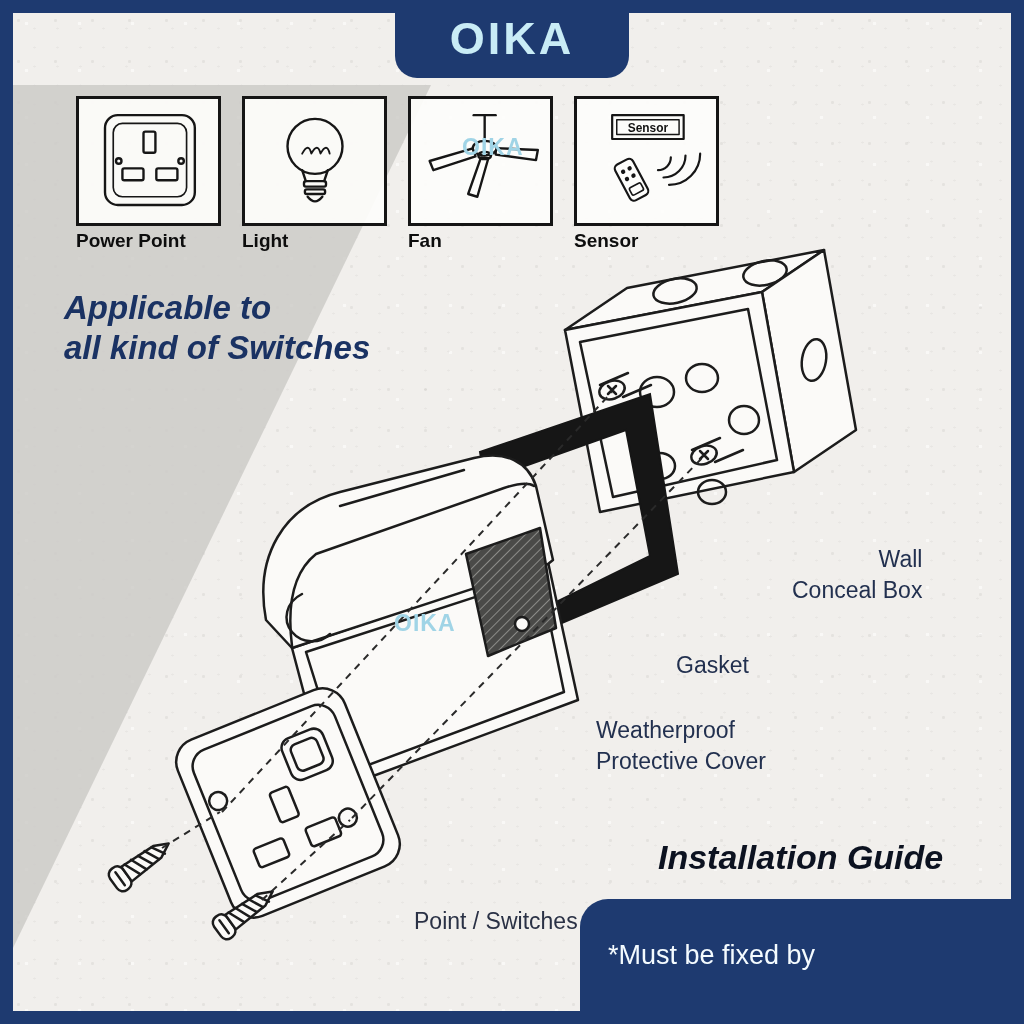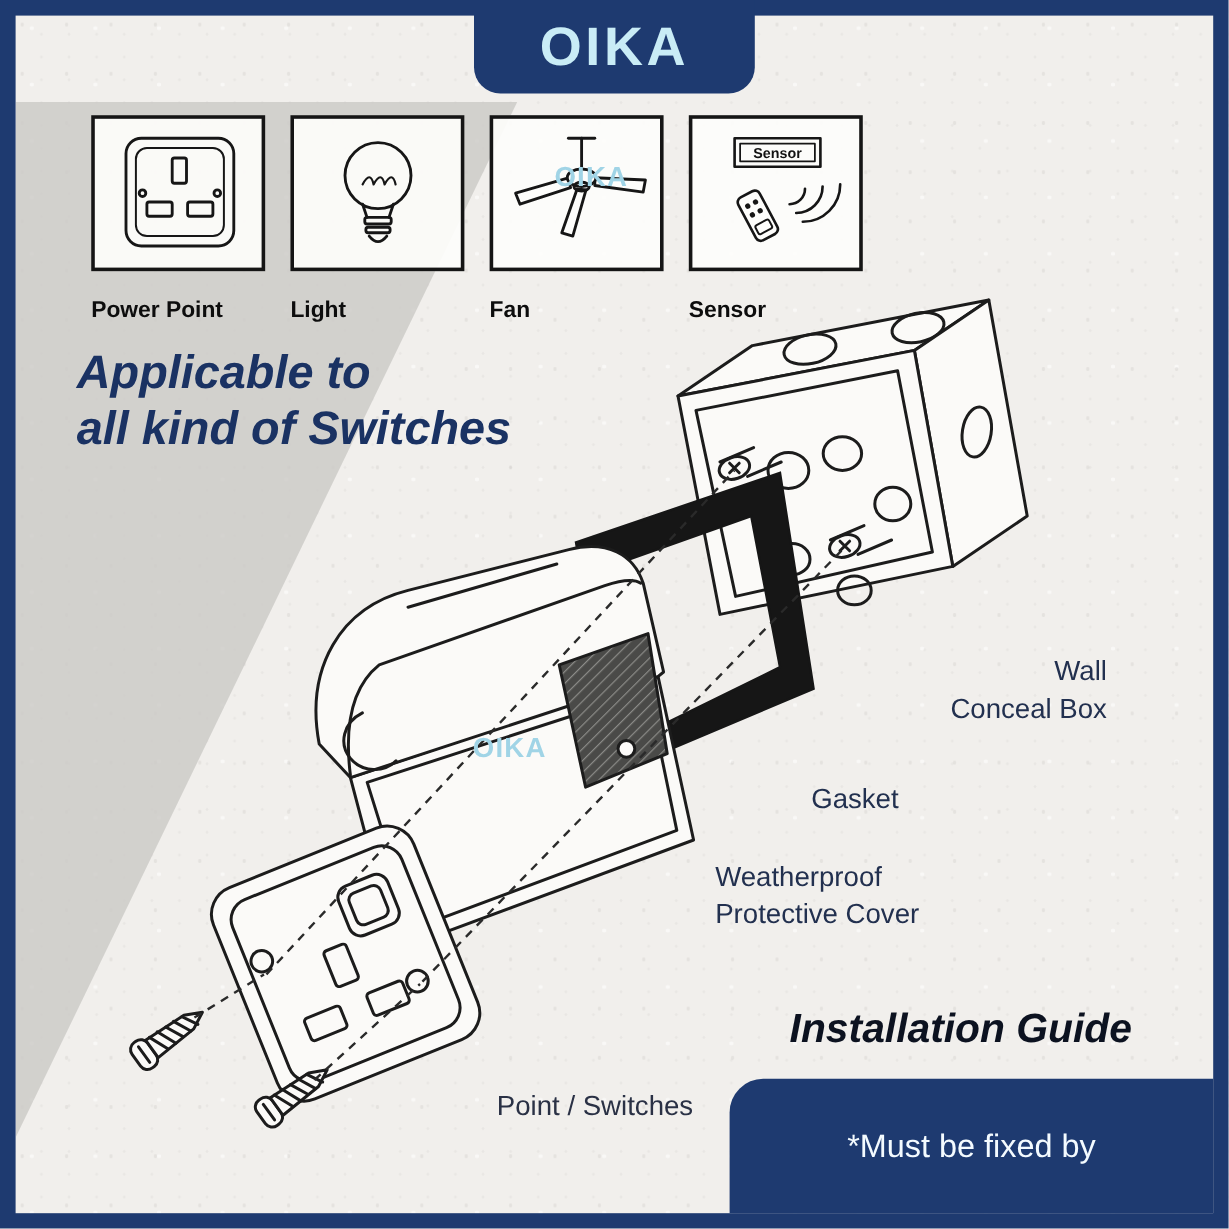--- a/index.html
+++ b/index.html
@@ -30,24 +30,24 @@
   .logo-badge span{
     font-size:45px;font-weight:bold;letter-spacing:3px;color:var(--cyan,#c9ecf6);
   }
   .icon-row{position:absolute;z-index:3;left:76px;top:96px;display:flex;gap:21px;}
   .icon-card{width:145px;display:flex;flex-direction:column;align-items:flex-start;}
   .icon-box{
     width:145px;height:130px;background:rgba(253,253,251,0.92);
     border:3px solid #151515;box-sizing:border-box;
     display:flex;align-items:center;justify-content:center;
   }
-  .icon-label{margin-top:22px;font-size:19px;font-weight:bold;color:#0d0d0d;white-space:nowrap;}
+  .icon-label{margin-top:4px;font-size:19px;font-weight:bold;color:#0d0d0d;white-space:nowrap;}
   .headline{
     position:absolute;z-index:4;left:64px;top:288px;
-    font-size:39px;font-weight:800;font-style:italic;color:#1a3263;line-height:1.2;
+    font-size:33px;font-weight:800;font-style:italic;color:#1a3263;line-height:1.2;
   }
   .headline span{display:block;}
   .watermark{
     position:absolute;z-index:4;color:var(--watermark,#a5d6e6);
     font-weight:800;font-size:23px;letter-spacing:1px;
   }
   .wm-1{left:462px;top:134px;}
   .wm-2{left:394px;top:610px;}
   .diagram-svg{position:absolute;z-index:2;inset:0;}
   .diag-label{
@@ -57,21 +57,21 @@
   .lbl-gasket{left:676px;top:650px;}
   .lbl-cover{left:596px;top:715px;}
   .lbl-socket{left:414px;top:906px;color:#2a3145;}
   .guide-title{
     position:absolute;z-index:4;left:658px;top:838px;
     font-size:34px;font-weight:800;font-style:italic;color:#0c1220;white-space:nowrap;text-align:center;
   }
   .footer-note{
     position:absolute;z-index:6;right:13px;bottom:13px;width:403px;height:112px;
     background:var(--navy,#1e3a70);border-top-left-radius:28px;
-    display:flex;flex-direction:column;align-items:center;justify-content:center;gap:5px;
+    display:flex;flex-direction:column;align-items:flex-start;justify-content:center;gap:5px;padding-left:28px;
   }
   .footer-note span{color:#f4fbff;font-size:27px;font-weight:500;white-space:nowrap;}
 </style>
 </head>
 <body>
 
 <div class="stage">
 
   <div class="grey-tri"></div>
 

